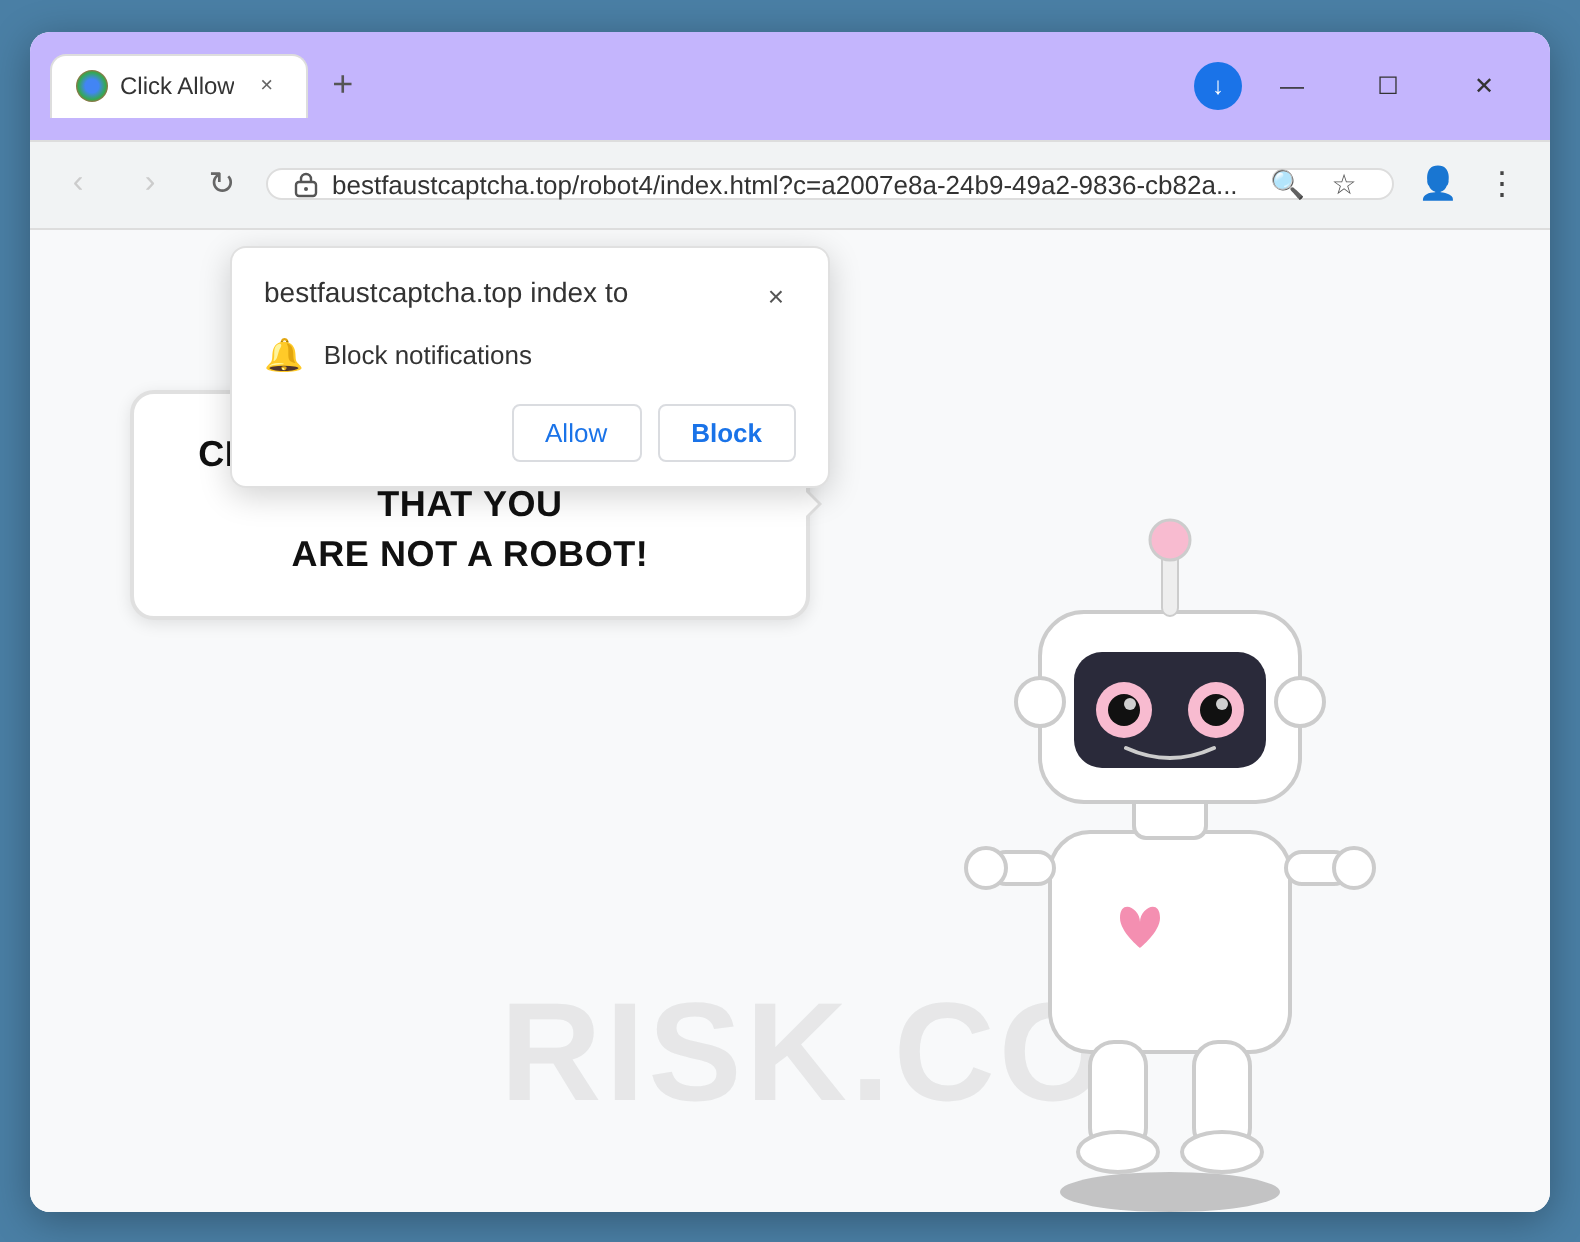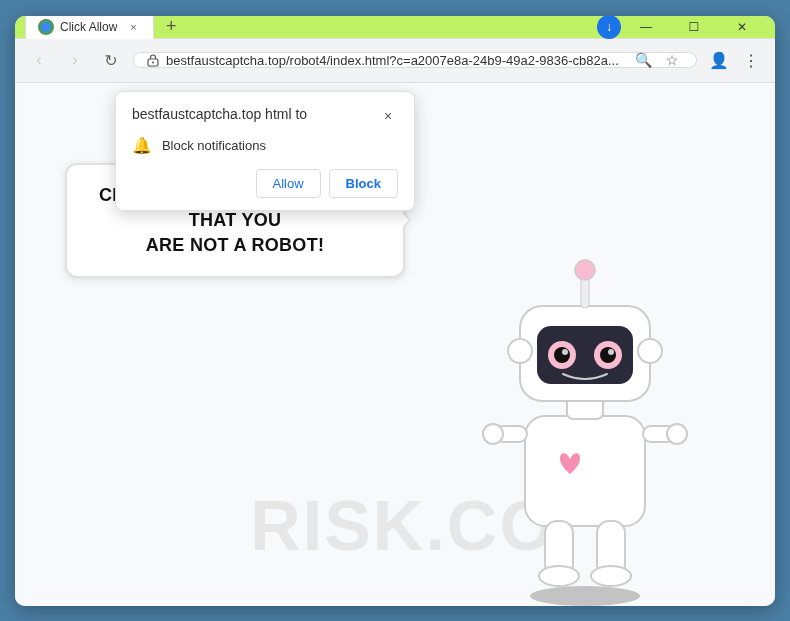--- a/index.html
+++ b/index.html
@@ -17,22 +17,22 @@
       height: 590px;
       background: #fff;
       border-radius: 10px;
       box-shadow: 0 4px 20px rgba(0,0,0,0.3);
       overflow: hidden;
       display: flex;
       flex-direction: column;
     }
     
     .title-bar {
-      background: #bef264;
-      height: 23px;
+      background: #c4b5fd;
+      height: 55px;
       display: flex;
       align-items: center;
       padding: 0 10px;
       gap: 6px;
       border-bottom: 1px solid #ddd;
     }
     .tab-bar {
       display: flex;
       align-items: center;
       flex: 1;
@@ -408,21 +408,21 @@
     <div class="toolbar-right">
       <button class="toolbar-btn">👤</button>
       <button class="toolbar-btn">⋮</button>
     </div>
   </div>
 
   <div class="page-content">
 
     <div class="notification-popup">
       <div class="popup-header">
-        <span class="popup-site-text">bestfaustcaptcha.top html to</span>
+        <span class="popup-site-text">bestfaustcaptcha.top index to</span>
         <button class="popup-close-btn">×</button>
       </div>
       <div class="popup-notification-row">
         <span class="bell-icon">🔔</span>
         <span class="notification-label">Block notifications</span>
       </div>
       <div class="popup-actions">
         <button class="allow-btn">Allow</button>
         <button class="block-btn">Block</button>
       </div>

